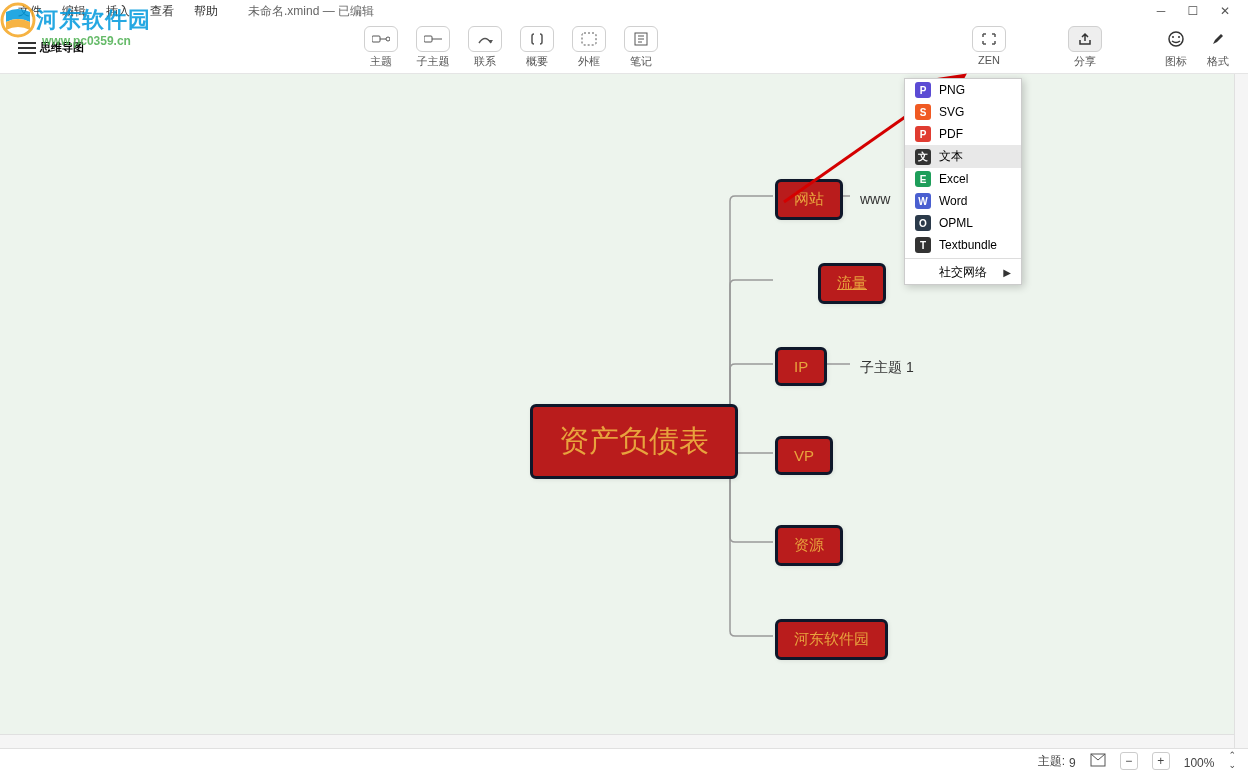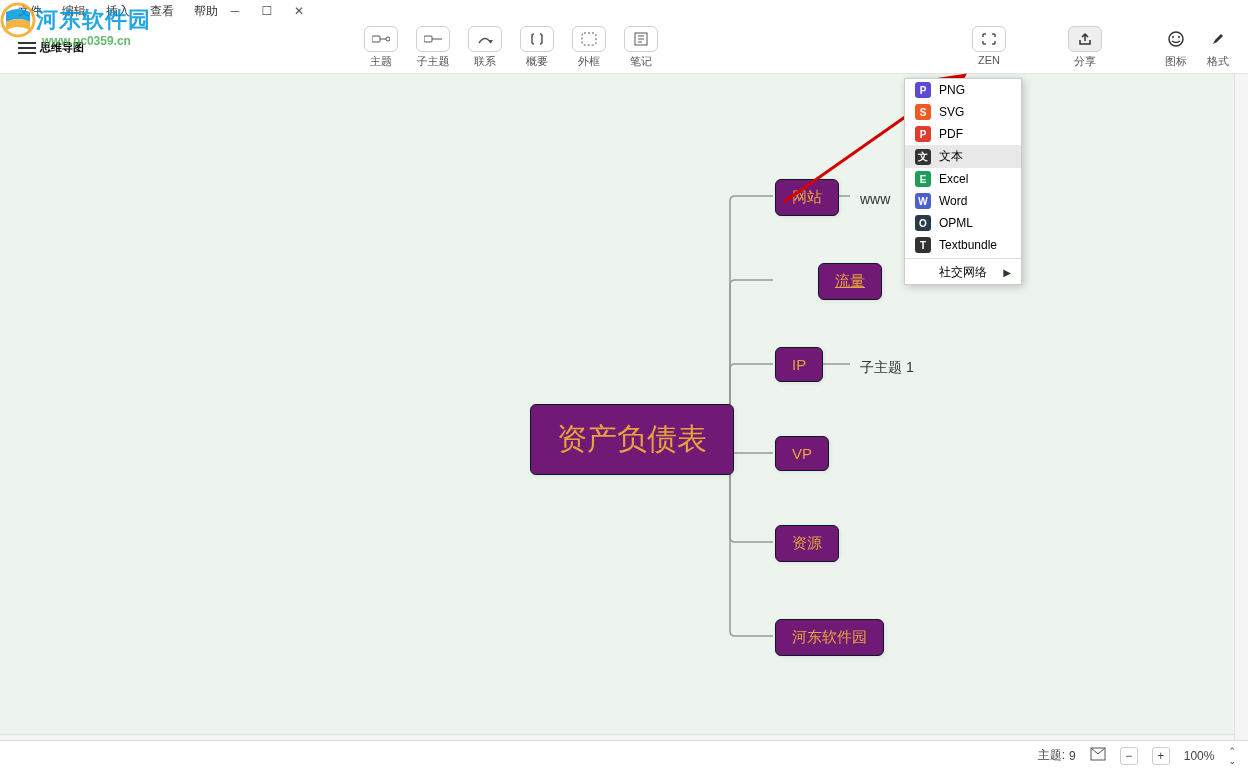--- a/index.html
+++ b/index.html
@@ -22,40 +22,40 @@
 .tb-label { font-size: 11px; color: #555; }
 .tb-right { display: flex; gap: 62px; align-items: flex-start; }
 .share-btn .tb-icon { background: #eee; }
 
 
 .canvas { position: absolute; top: 74px; left: 0; right: 0; bottom: 22px; background: #edf4ed; overflow: hidden; }
 .canvas-scroll-v { position: absolute; right: 0; top: 0; bottom: 0; width: 14px; background: #f5f5f5; border-left: 1px solid #e0e0e0; }
 .canvas-scroll-h { position: absolute; left: 0; right: 14px; bottom: 0; height: 14px; background: #f5f5f5; border-top: 1px solid #e0e0e0; }
 
 
-.node { position: absolute; background: #701a75; border: 1px solid #0f172a; border-radius: 6px; padding: 8px 16px; color: #e8a33d; font-size: 15px; box-shadow: 1px 1px 4px rgba(0,0,0,0.08); }
+.node { position: absolute; background: #b91c1c; border: 3px solid #0f172a; border-radius: 6px; padding: 8px 16px; color: #e8a33d; font-size: 15px; box-shadow: 1px 1px 4px rgba(0,0,0,0.08); }
 .node.root { font-size: 30px; padding: 14px 26px; }
 .node.plain { background: none; border: none; box-shadow: none; color: #333; font-size: 14px; padding: 4px 8px; }
 
 
 .connectors { position: absolute; top: 0; left: 0; pointer-events: none; }
 
 
 .share-menu { position: absolute; top: 78px; left: 904px; width: 118px; background: #fff; border: 1px solid #ccc; box-shadow: 2px 2px 8px rgba(0,0,0,0.2); z-index: 100; }
 .sm-item { display: flex; align-items: center; gap: 8px; padding: 3px 10px; font-size: 12px; cursor: pointer; }
 .sm-item.hover { background: #e8e8e8; }
 .sm-sep { height: 1px; background: #ddd; margin: 2px 0; }
 .sm-icon { width: 16px; height: 16px; border-radius: 3px; display: flex; align-items: center; justify-content: center; font-size: 10px; color: #fff; font-weight: bold; }
 .sm-item .arrow { margin-left: auto; font-size: 10px; color: #333; }
 
 
 .red-arrow { position: absolute; top: 72px; left: 554px; pointer-events: none; z-index: 50; }
 
 
-.statusbar { position: absolute; bottom: 0; left: 0; right: 0; height: 30px; border-top: 1px solid #e0e0e0; background: #fff; display: flex; align-items: center; justify-content: flex-end; padding: 0 12px; gap: 14px; font-size: 12px; color: #444; }
+.statusbar { position: absolute; bottom: 0; left: 0; right: 0; height: 22px; border-top: 1px solid #e0e0e0; background: #fff; display: flex; align-items: flex-end; justify-content: flex-end; padding: 0 12px; gap: 14px; font-size: 12px; color: #444; }
 .zoom-btn { width: 18px; height: 18px; border: 1px solid #ccc; border-radius: 3px; display: flex; align-items: center; justify-content: center; cursor: pointer; font-size: 12px; }
 
 
 .watermark { position: absolute; top: 2px; left: 0; z-index: 200; pointer-events: none; opacity: 0.85; }
 .wm-logo { display: flex; align-items: center; }
 .wm-circle { width: 36px; height: 36px; border-radius: 50%; position: relative; }
 .wm-text { font-size: 22px; font-weight: bold; color: #0099dd; letter-spacing: 1px; }
 .wm-url { font-size: 12px; color: #4caf50; font-weight: bold; margin-left: 42px; margin-top: -4px; }
 </style>
 </head>
@@ -72,20 +72,21 @@
   </div>
   <div class="wm-url">www.pc0359.cn</div>
 </div>
 
 <div class="titlebar">
   <span class="menu-item">文件</span>
   <span class="menu-item">编辑</span>
   <span class="menu-item">插入</span>
   <span class="menu-item">查看</span>
   <span class="menu-item">帮助</span>
+  <span class="title-center">未命名.xmind — 已编辑</span>
   <div class="win-controls">
     <span class="win-btn">─</span>
     <span class="win-btn">☐</span>
     <span class="win-btn">✕</span>
   </div>
 </div>
 
 <div class="toolbar">
   <div class="tb-left">
     <svg width="18" height="18">

